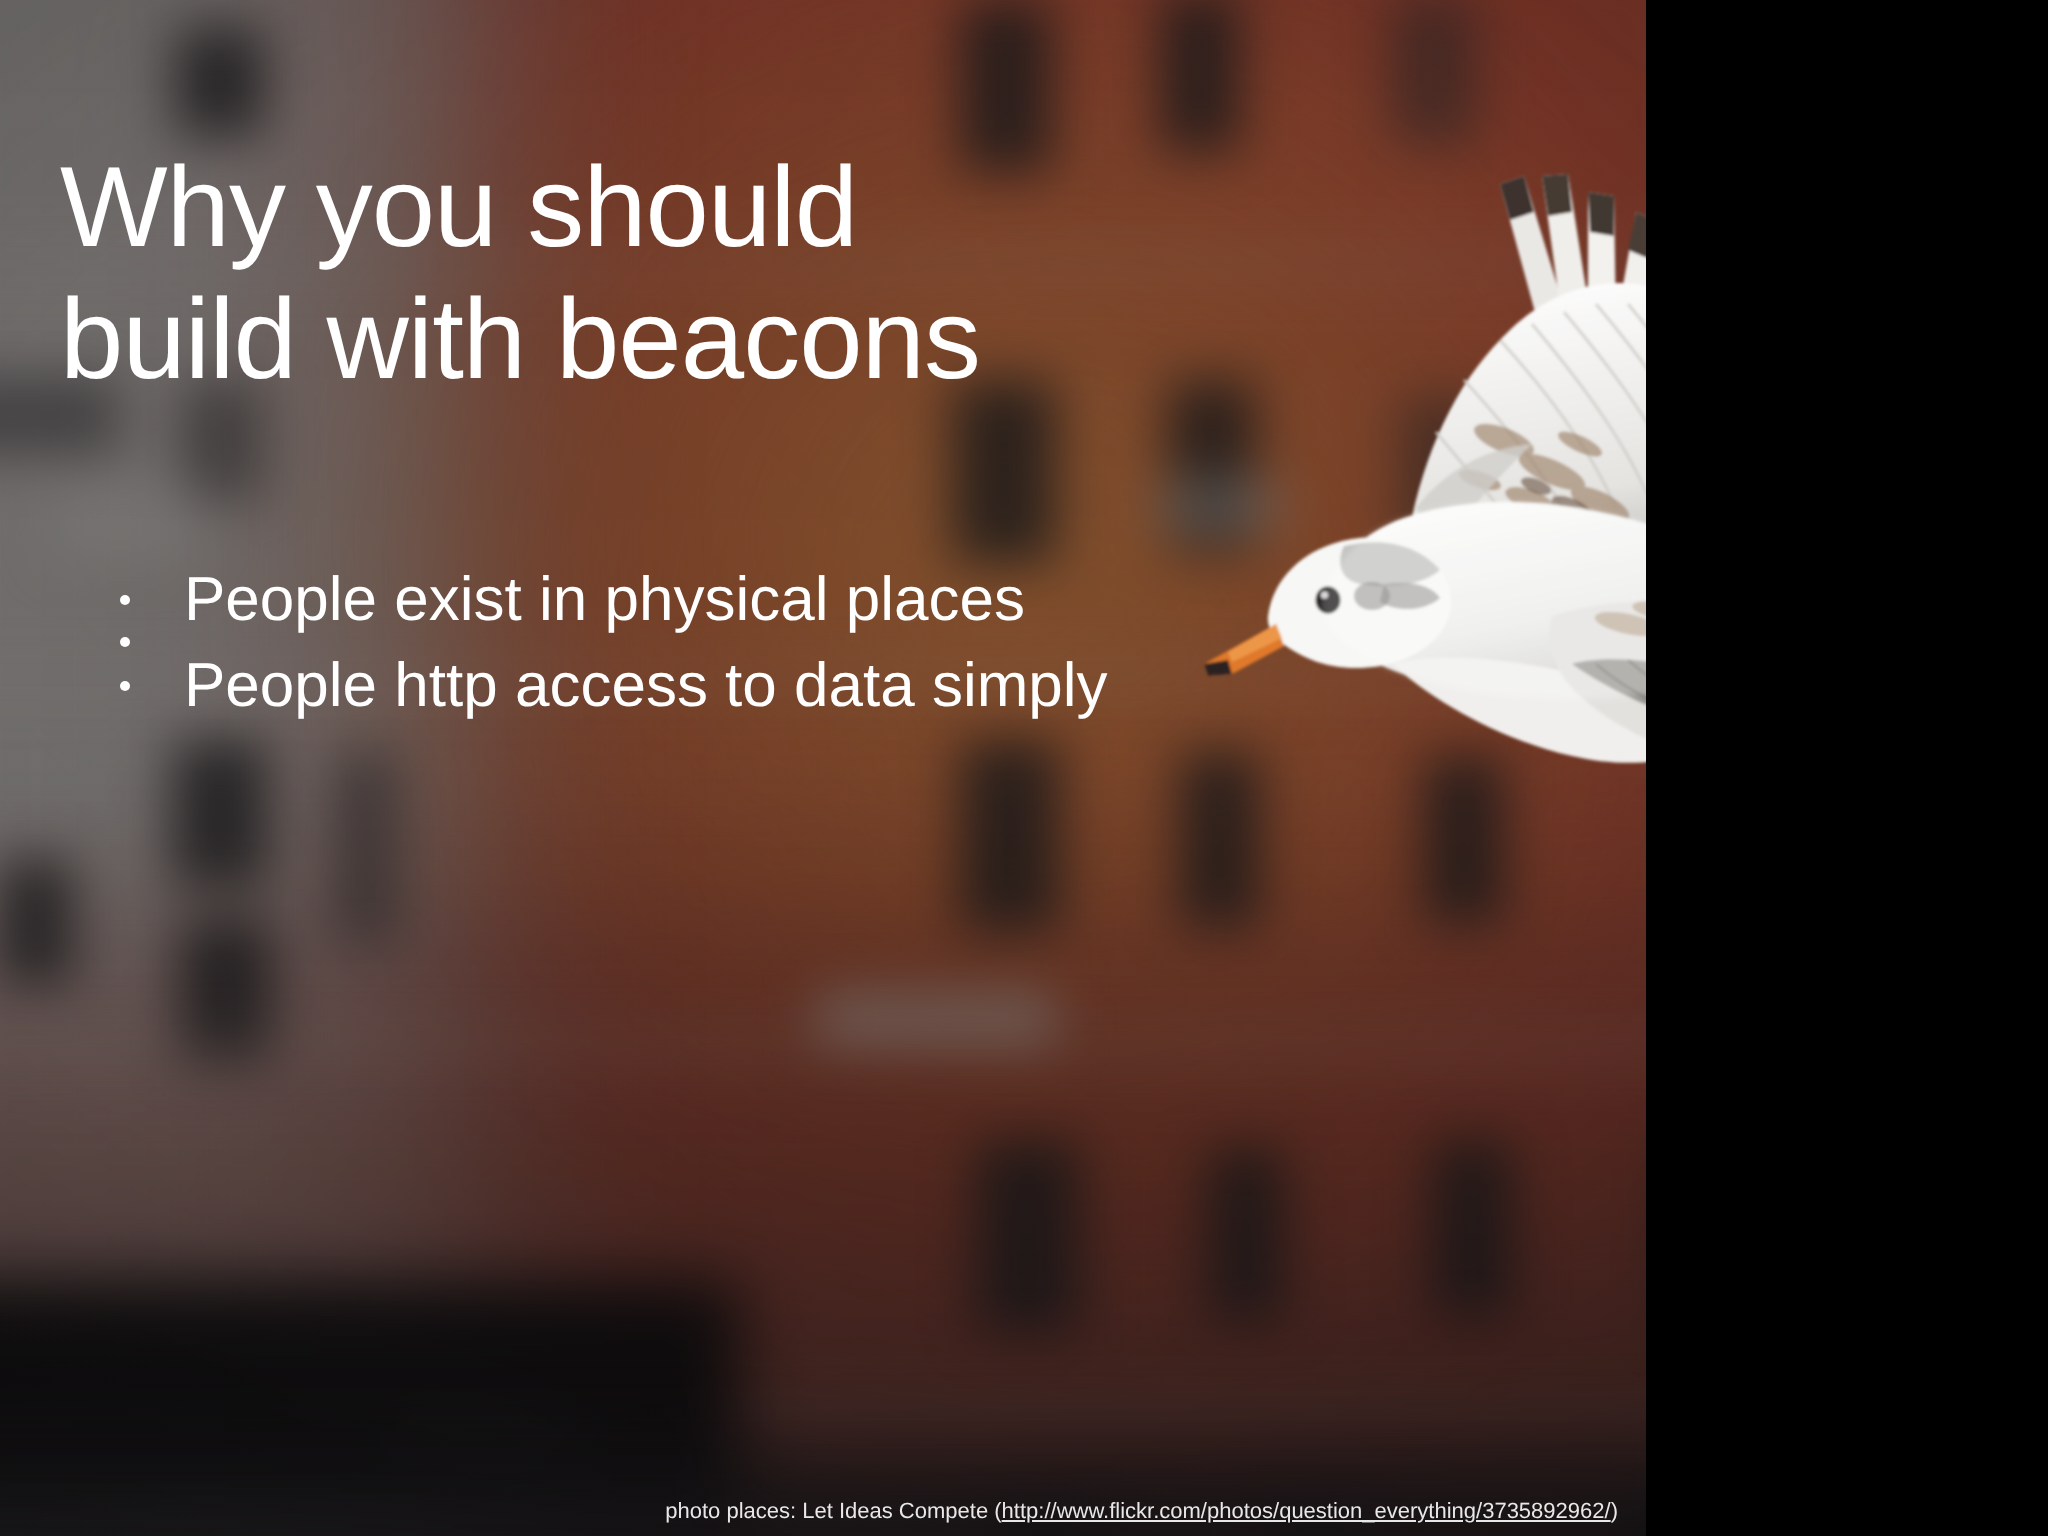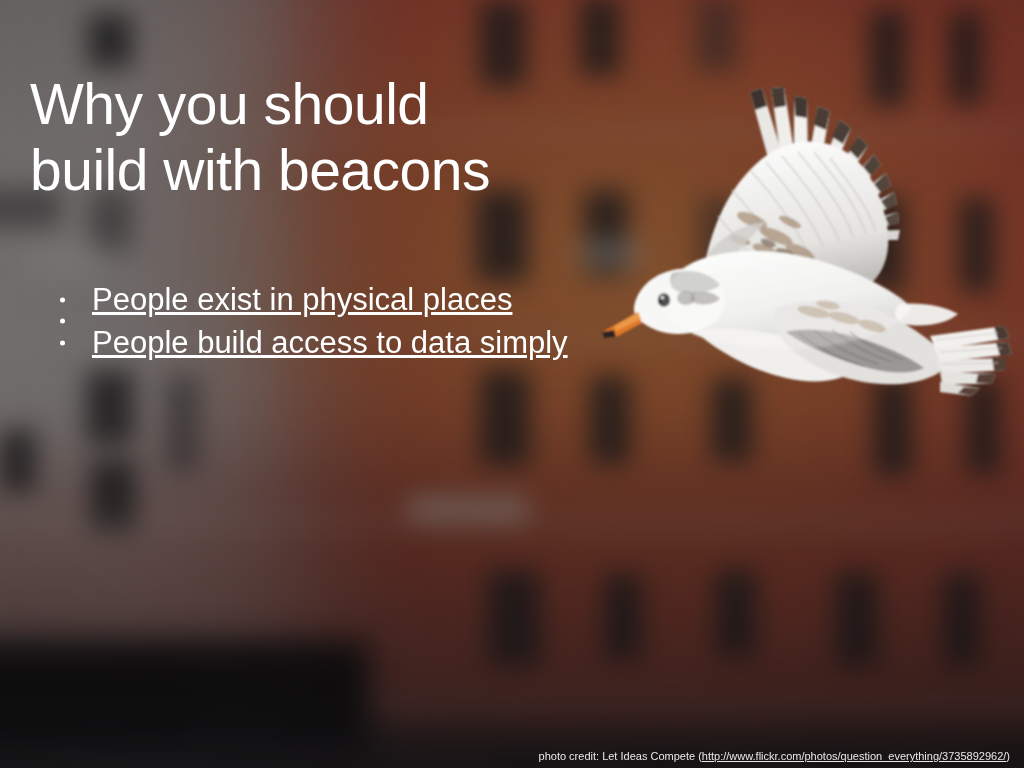--- a/index.html
+++ b/index.html
@@ -2,21 +2,21 @@
 <html><head>
 <meta charset="utf-8">
 <style>
   html, body {
     margin: 0;
     padding: 0;
     background: #000;
   }
   #slide {
     position: relative;
-    width: 1024px;
+    width: 823px;
     height: 768px;
     overflow: hidden;
     font-family: "Liberation Sans", sans-serif;
     background: #6b6b6b;
   }
 
   
   .bg-layer {
     position: absolute;
     inset: -60px;
@@ -179,21 +179,20 @@
     list-style: none;
     color: #ffffff;
     font-size: 31px;
     line-height: 43px;
     font-weight: normal;
   }
   #bullets li {
     position: relative;
     padding-left: 36px;
     white-space: nowrap;
-    text-decoration: underline;
   }
   #bullets li .dot {
     position: absolute;
     left: 4px;
     top: 50%;
     transform: translateY(-50%);
     width: 5px;
     height: 5px;
     border-radius: 50%;
     background: #ffffff;
@@ -476,21 +475,21 @@
   <ul id="bullets">
     <li>
       <span class="dot"></span>
       <span>People exist in physical places</span>
     </li>
     <li>
       <span class="dot"></span>
     </li>
     <li>
       <span class="dot"></span>
-      <span>People build access to data simply</span>
+      <span>People http access to data simply</span>
     </li>
   </ul>
 
   <div id="credit">
-    <span>photo credit: Let Ideas Compete (</span><span class="link">http://www.flickr.com/photos/question_everything/3735892962/</span><span>)</span>
+    <span>photo places: Let Ideas Compete (</span><span class="link">http://www.flickr.com/photos/question_everything/3735892962/</span><span>)</span>
   </div>
 
 </div>
 
 </body></html>

